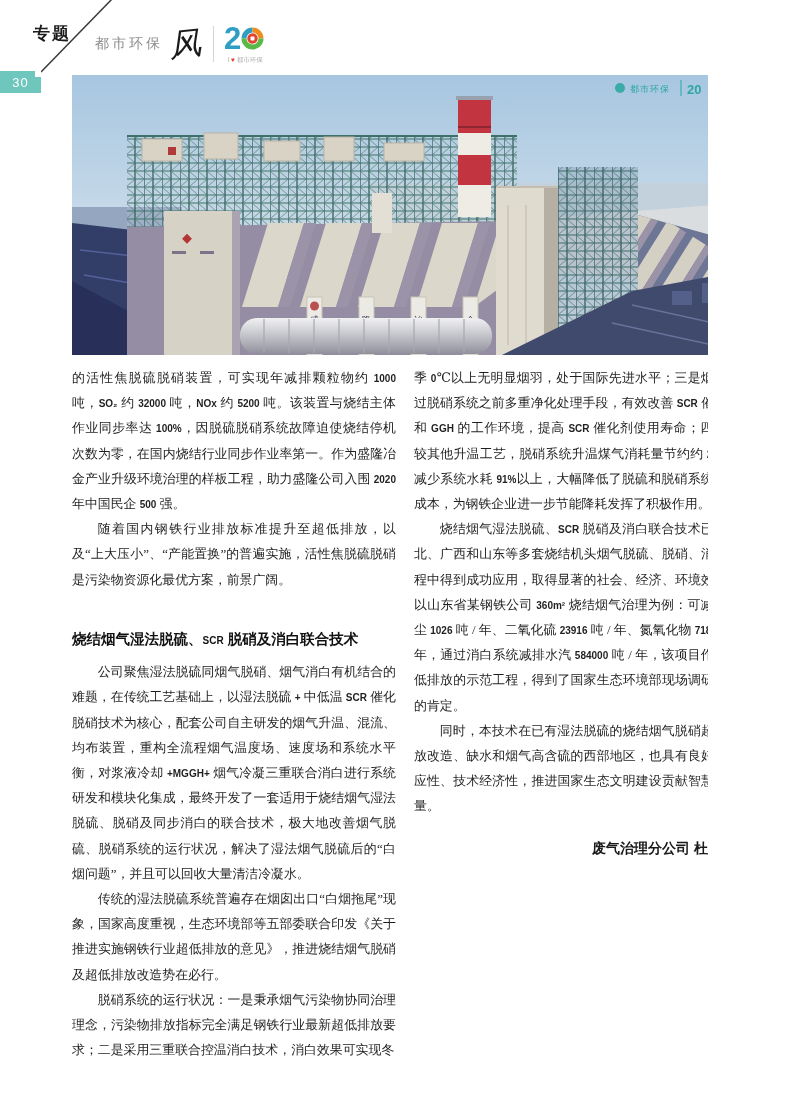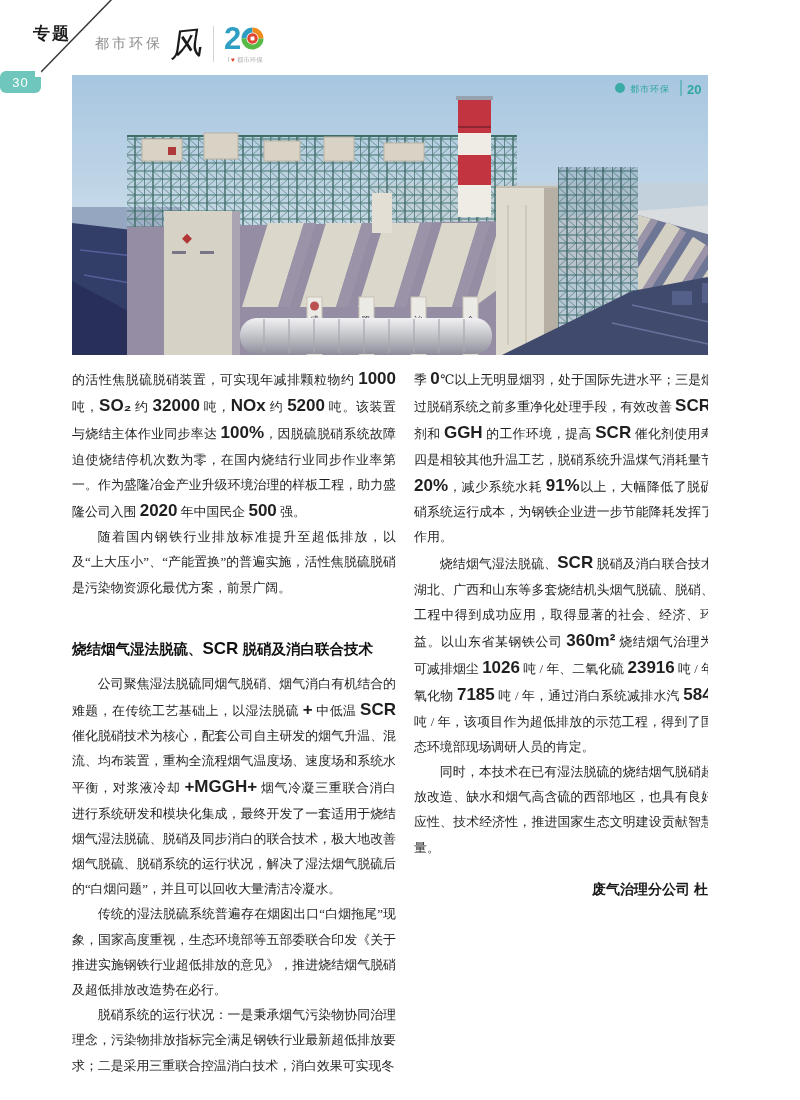--- a/index.html
+++ b/index.html
@@ -3,21 +3,21 @@
 <meta charset="utf-8">
 <style>
   html,body{margin:0;padding:0;background:#ffffff;}
   .page{position:relative;width:708px;height:1100px;background:#fff;overflow:hidden;
         font-family:"Liberation Sans","DejaVu Sans",sans-serif;}
 
   
   .section-label{position:absolute;left:33px;top:22px;font-size:17px;font-weight:bold;
                  color:#1c1c1c;letter-spacing:2px;}
   .diag-svg{position:absolute;left:0;top:0;}
-  .pagenum-box{position:absolute;left:0;top:71px;width:41px;height:22px;background:#6ec6bc;border-radius:6px;}
+  .pagenum-box{position:absolute;left:0;top:71px;width:41px;height:22px;background:#6ec6bc;}
   .pagenum-notch{position:absolute;right:0;top:0;width:6px;height:6px;background:#ffffff;}
   .pagenum{position:absolute;left:0;top:0;width:100%;height:100%;display:flex;align-items:center;
            justify-content:center;color:#ffffff;font-size:13px;letter-spacing:1px;}
   .brand-row{position:absolute;left:95px;top:20px;height:48px;display:flex;align-items:center;}
   .brand-text{font-size:14px;color:#8d8d8d;letter-spacing:3px;}
   .brand-mark{font-family:"Liberation Serif","DejaVu Serif",serif;font-size:32px;color:#1a1a1a;
               margin-left:6px;transform:rotate(-6deg);font-style:italic;line-height:1;}
   .brand-divider{width:1px;height:36px;background:#d4d4d4;margin:0 10px 0 12px;}
   .logo20{display:flex;flex-direction:column;align-items:center;}
   .logo20-top{display:flex;align-items:center;height:30px;}
@@ -28,21 +28,21 @@
   
   .photo{position:absolute;left:72px;top:75px;width:669px;height:280px;overflow:hidden;}
 
   
   .col{position:absolute;top:366px;}
   .col-left{left:72px;width:324px;}
   .col-right{left:414px;width:326px;}
   .body{font-family:"Liberation Serif","DejaVu Serif",serif;font-size:12.9px;line-height:25.2px;
         color:#1f1f1f;text-align:justify;margin:0;}
   .indent{text-indent:2em;}
-  .lat{font-family:"Liberation Sans","DejaVu Sans",sans-serif;font-weight:600;font-size:17px;}
+  .lat{font-family:"Liberation Sans","DejaVu Sans",sans-serif;font-weight:600;font-size:10px;}
   .heading{font-family:"Liberation Sans","DejaVu Sans",sans-serif;font-size:14.5px;font-weight:bold;
            color:#111;margin:36px 0 11px 0;line-height:1.4;}
   .closing{font-family:"Liberation Serif","DejaVu Serif",serif;font-style:italic;font-size:13px;
            line-height:28.5px;color:#1f1f1f;text-align:justify;margin:22px 0 0 0;}
   .signature{font-family:"Liberation Sans","DejaVu Sans",sans-serif;font-size:14px;font-weight:600;
              color:#1a1a1a;text-align:right;margin:20px 4px 0 0;}
 </style>
 </head>
 <body>
 

